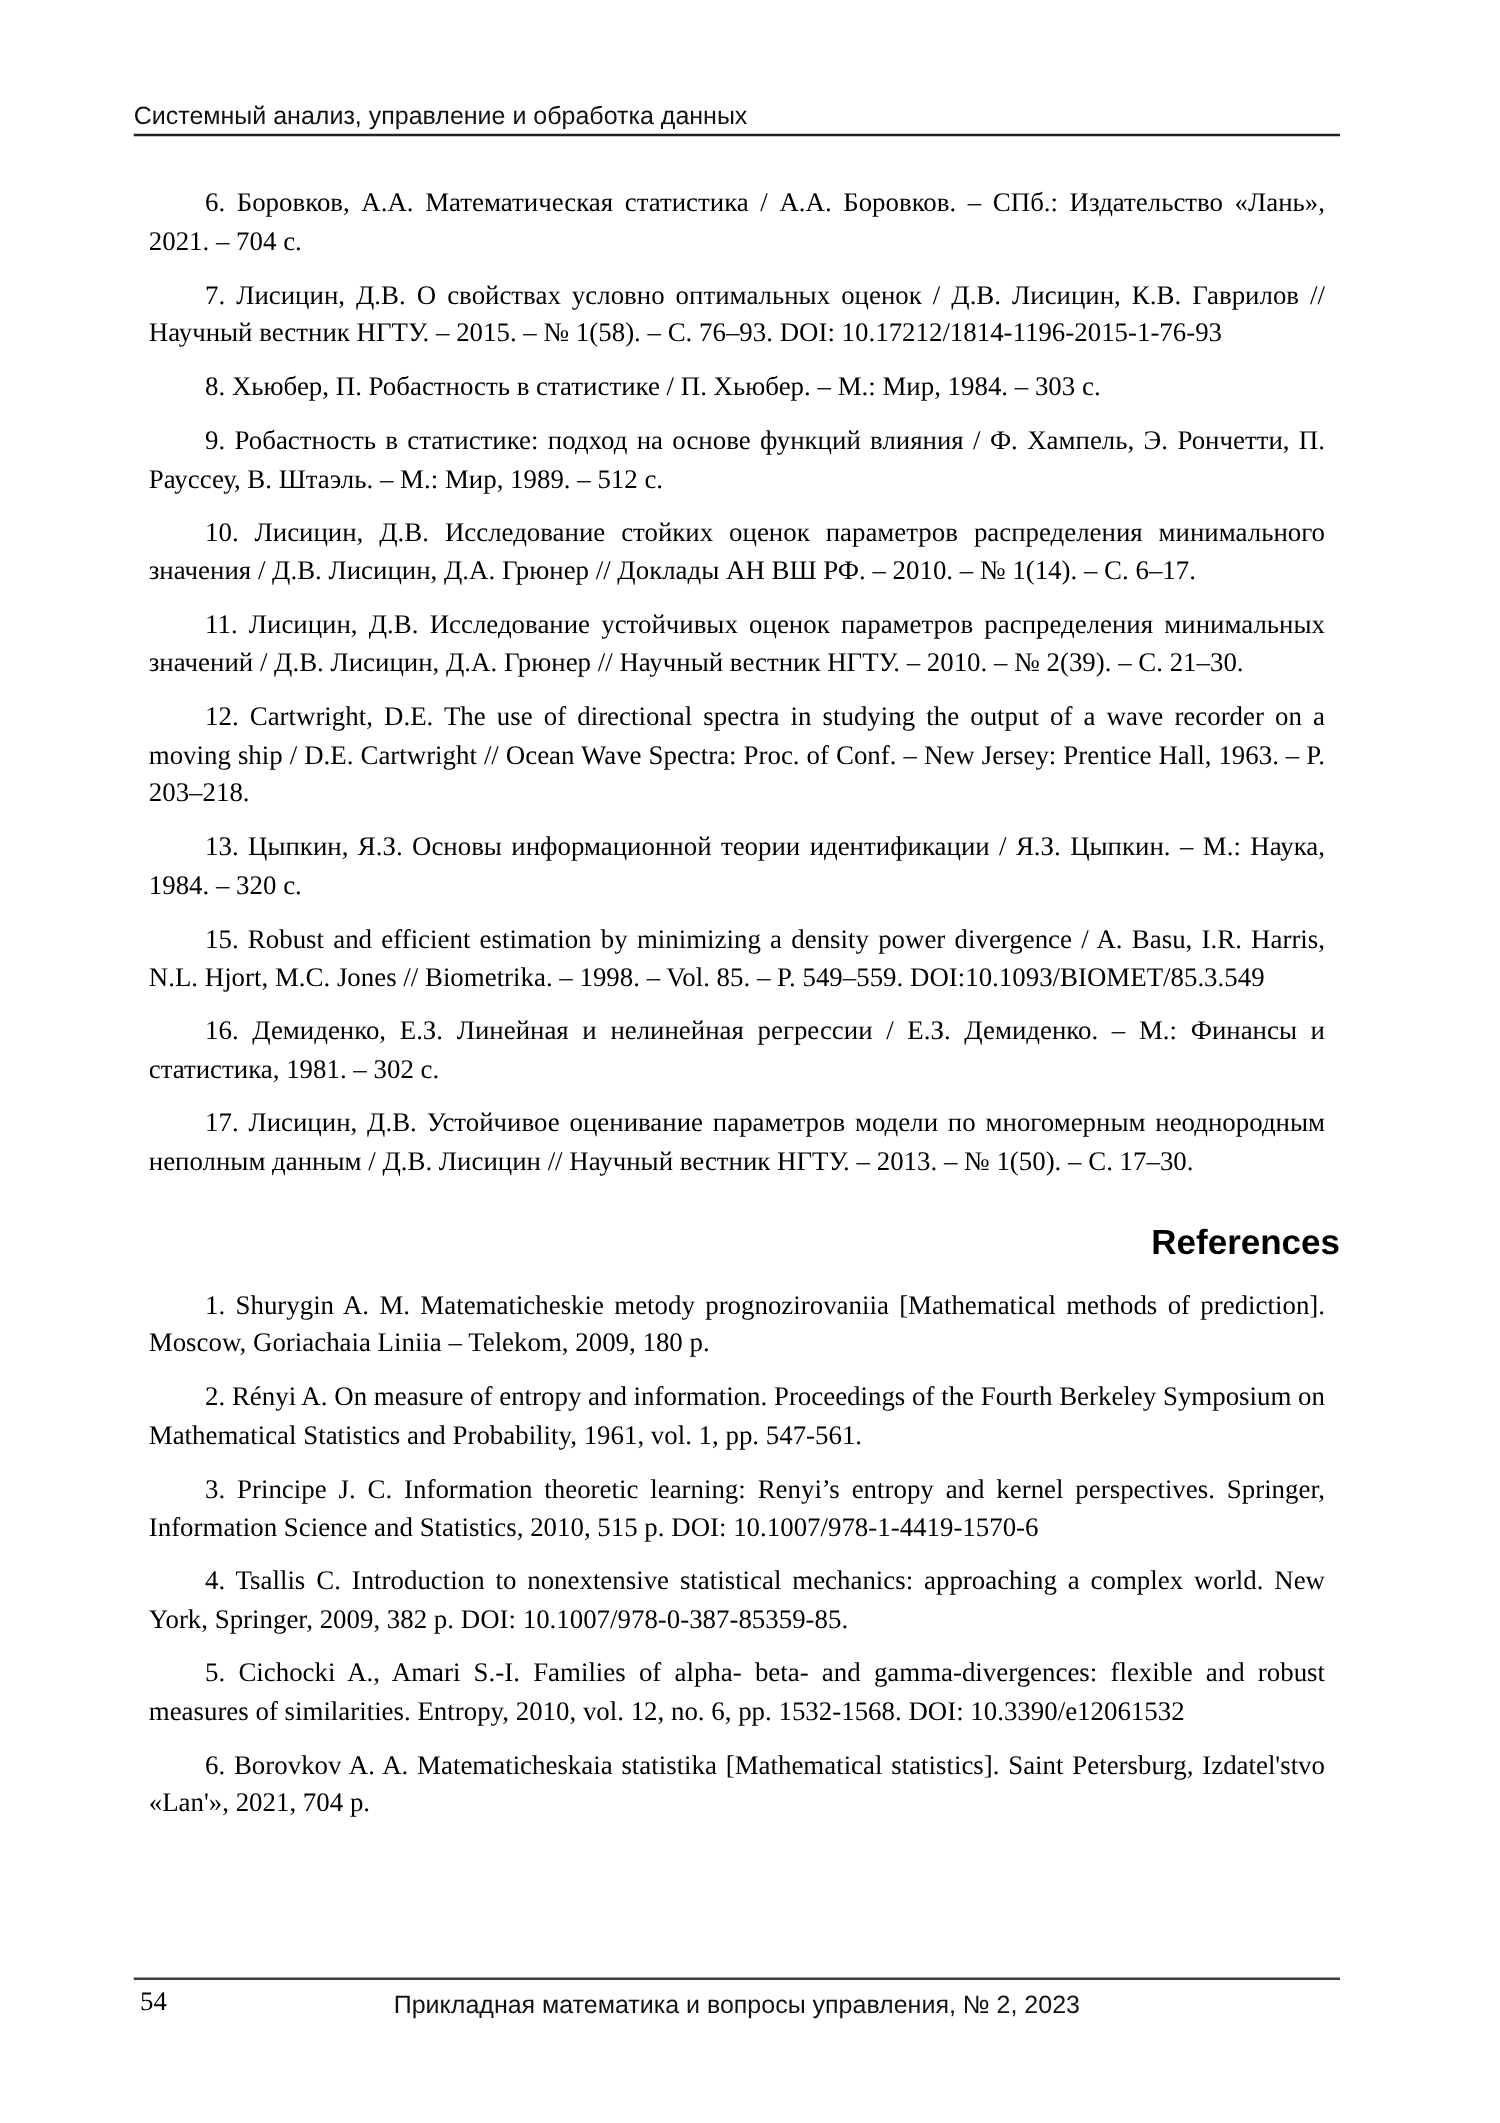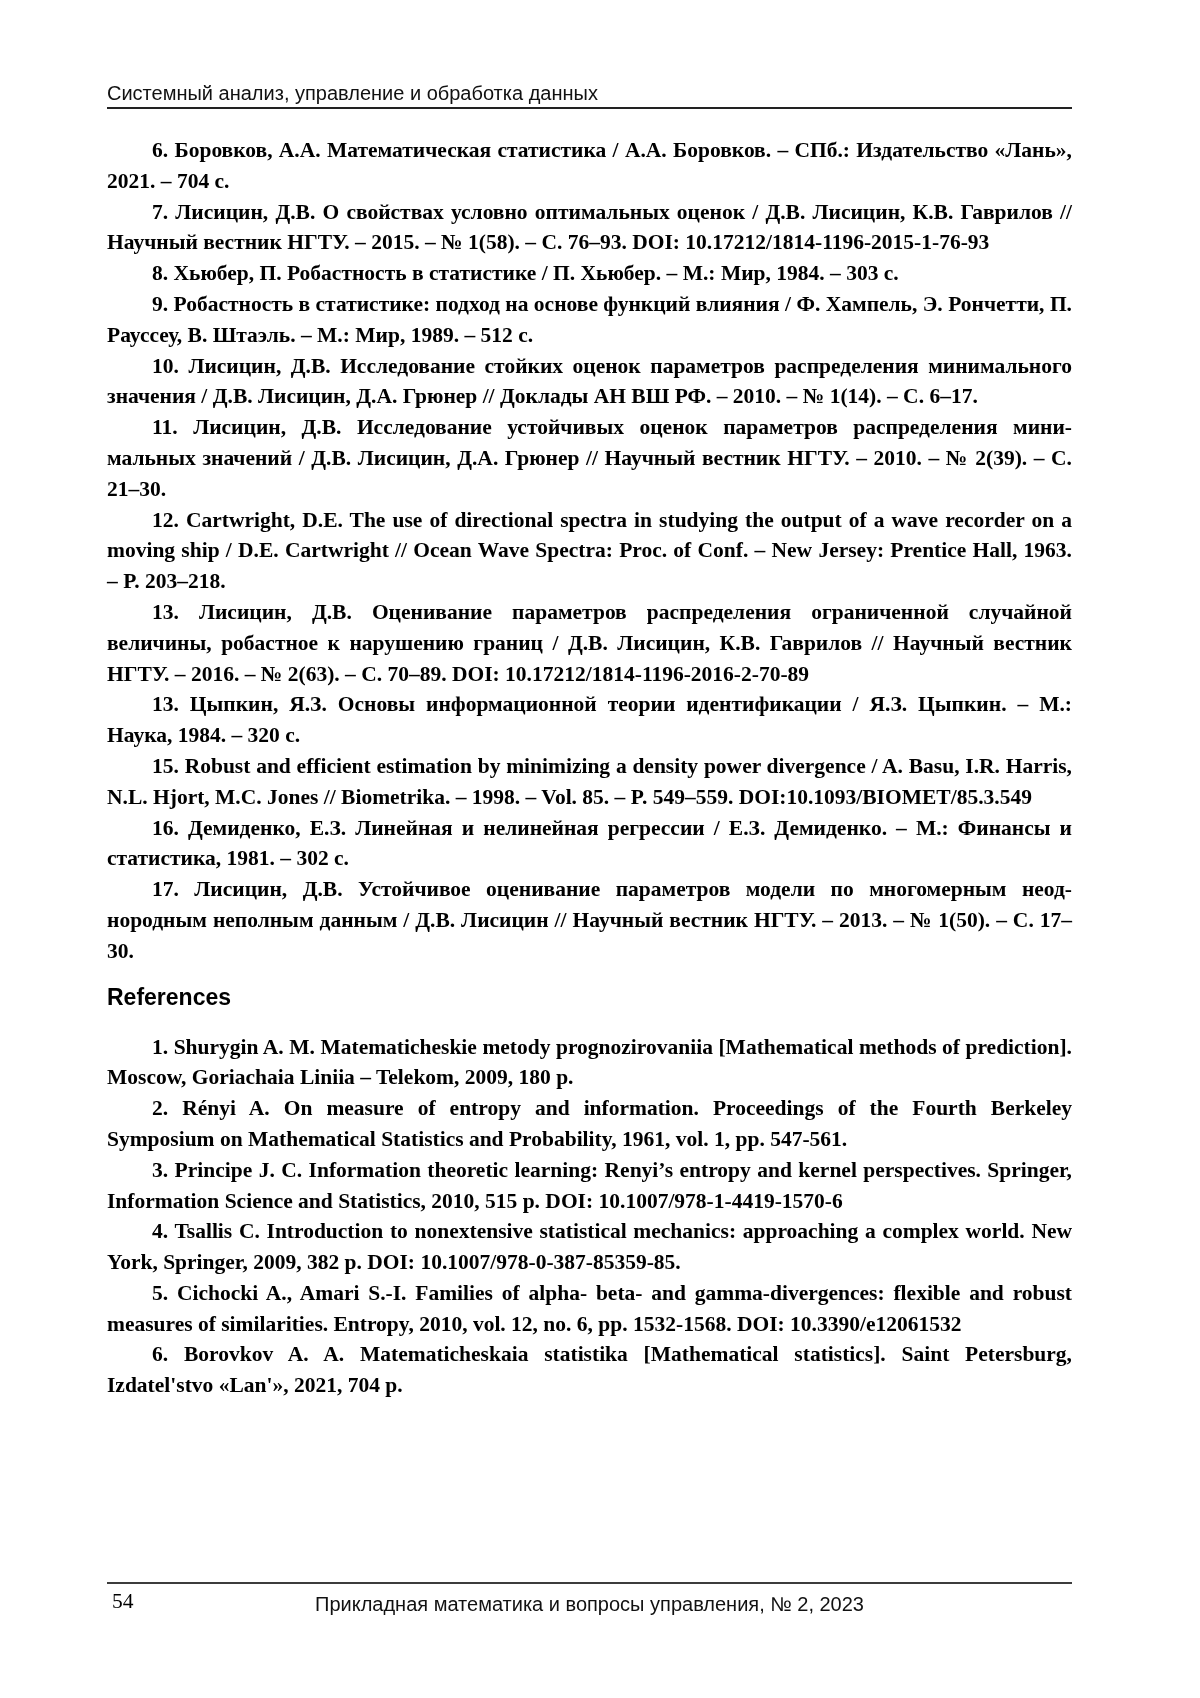--- a/index.html
+++ b/index.html
@@ -46,32 +46,31 @@
   .content {
     position: absolute;
     top: 135px;
     left: 107px;
     width: 965px;
     font-size: 21.5px;
     line-height: 30.8px;
     text-align: justify;
   }
   .ref {
-    margin: 0;
+    margin: 12px;
     padding: 0;
     text-indent: 45px;
-    font-weight: bold;
   }
   .refs-heading {
     font-family: "Liberation Sans", sans-serif;
     font-weight: bold;
-    font-size: 23px;
+    font-size: 28px;
     line-height: 26px;
-    text-align: left;
-    margin: 17px 0 22px 0;
+    text-align: right;
+    margin: 36px 0 22px 0;
     padding: 0;
     color: #000000;
   }
   .page-footer {
     position: absolute;
     top: 1582px;
     left: 107px;
     width: 965px;
   }
   .footer-rule {
@@ -112,21 +111,20 @@
   <div class="header-rule"></div>
 
   <main class="content">
     <p class="ref">6. Боровков, А.А. Математическая статистика / А.А. Боровков. – СПб.: Издательство «Лань», 2021. – 704 с.</p>
     <p class="ref">7. Лисицин, Д.В. О свойствах условно оптимальных оценок / Д.В. Лисицин, К.В. Гав­рилов // Научный вестник НГТУ. – 2015. – № 1(58). – С. 76–93. DOI: 10.17212/1814-1196-2015-1-76-93</p>
     <p class="ref">8. Хьюбер, П. Робастность в статистике / П. Хьюбер. – М.: Мир, 1984. – 303 с.</p>
     <p class="ref">9. Робастность в статистике: подход на основе функций влияния / Ф. Хампель, Э. Рон­четти, П. Рауссеу, В. Штаэль. – М.: Мир, 1989. – 512 с.</p>
     <p class="ref">10. Лисицин, Д.В. Исследование стойких оценок параметров распределения мини­мального значения / Д.В. Лисицин, Д.А. Грюнер // Доклады АН ВШ РФ. – 2010. – № 1(14). – С. 6–17.</p>
     <p class="ref">11. Лисицин, Д.В. Исследование устойчивых оценок параметров распределения мини­мальных значений / Д.В. Лисицин, Д.А. Грюнер // Научный вестник НГТУ. – 2010. – № 2(39). – С. 21–30.</p>
     <p class="ref">12. Cartwright, D.E. The use of directional spectra in studying the output of a wave recorder on a moving ship / D.E. Cartwright // Ocean Wave Spectra: Proc. of Conf. – New Jersey: Prentice Hall, 1963. – P. 203–218.</p>
-    <p class="ref">13. Лисицин, Д.В. Оценивание параметров распределения ограниченной случайной величины, робастное к нарушению границ / Д.В. Лисицин, К.В. Гаврилов // Научный вест­ник НГТУ. – 2016. – № 2(63). – С. 70–89. DOI: 10.17212/1814-1196-2016-2-70-89</p>
     <p class="ref">13. Цыпкин, Я.З. Основы информационной теории идентификации / Я.З. Цыпкин. – М.: Наука, 1984. – 320 с.</p>
     <p class="ref">15. Robust and efficient estimation by minimizing a density power divergence / A. Basu, I.R. Harris, N.L. Hjort, M.C. Jones // Biometrika. – 1998. – Vol. 85. – P. 549–559. DOI:10.1093/BIOMET/85.3.549</p>
     <p class="ref">16. Демиденко, Е.З. Линейная и нелинейная регрессии / Е.З. Демиденко. – М.: Финан­сы и статистика, 1981. – 302 с.</p>
     <p class="ref">17. Лисицин, Д.В. Устойчивое оценивание параметров модели по многомерным неод­нородным неполным данным / Д.В. Лисицин // Научный вестник НГТУ. – 2013. – № 1(50). – С. 17–30.</p>
 
     <h2 class="refs-heading">References</h2>
 
     <p class="ref">1. Shurygin A. M. Matematicheskie metody prognozirovaniia [Mathematical methods of prediction]. Moscow, Goriachaia Liniia – Telekom, 2009, 180 p.</p>
     <p class="ref">2. Rényi A. On measure of entropy and information. Proceedings of the Fourth Berkeley Symposium on Mathematical Statistics and Probability, 1961, vol. 1, pp. 547-561.</p>
     <p class="ref">3. Principe J. C. Information theoretic learning: Renyi’s entropy and kernel perspectives. Springer, Information Science and Statistics, 2010, 515 p. DOI: 10.1007/978-1-4419-1570-6</p>

